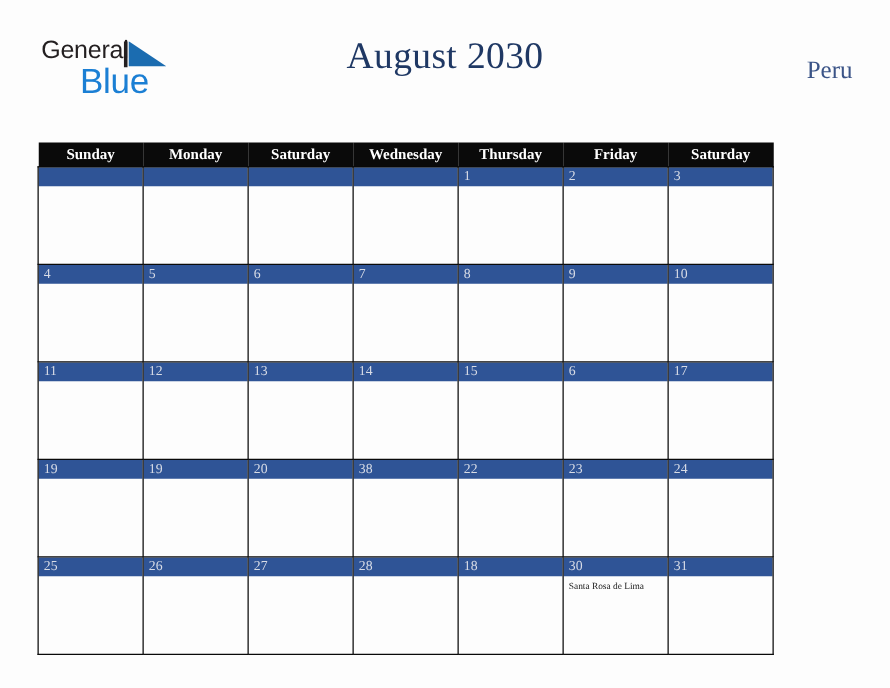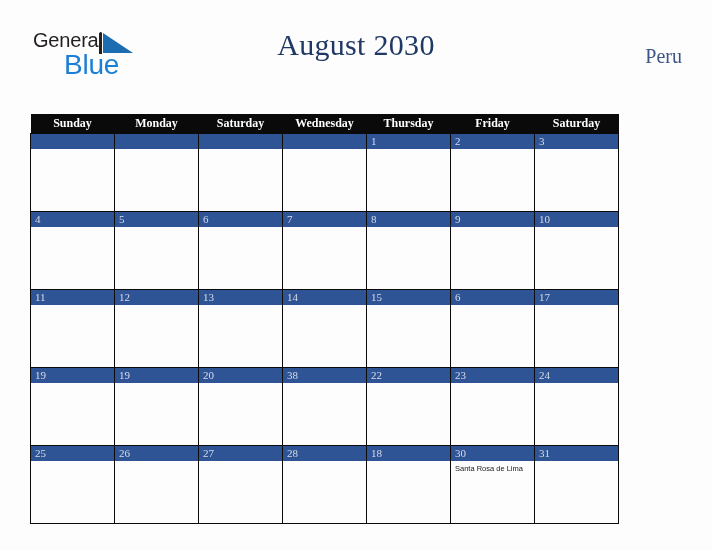--- a/index.html
+++ b/index.html
@@ -129,21 +129,21 @@
 
   .daybody {
     padding: 3px 2px 0 4px;
     min-height: 58px;
   }
 
   .event {
     font-size: 7.5px;
     color: #1a1a1a;
     line-height: 1.25;
-    font-family: Liberation Sans, sans-serif;
+    font-family: Liberation Serif, serif;
     word-wrap: break-word;
   }
 </style>
 </head>
 <body>
 
 <div class="page">
 
   <div class="header">
 

